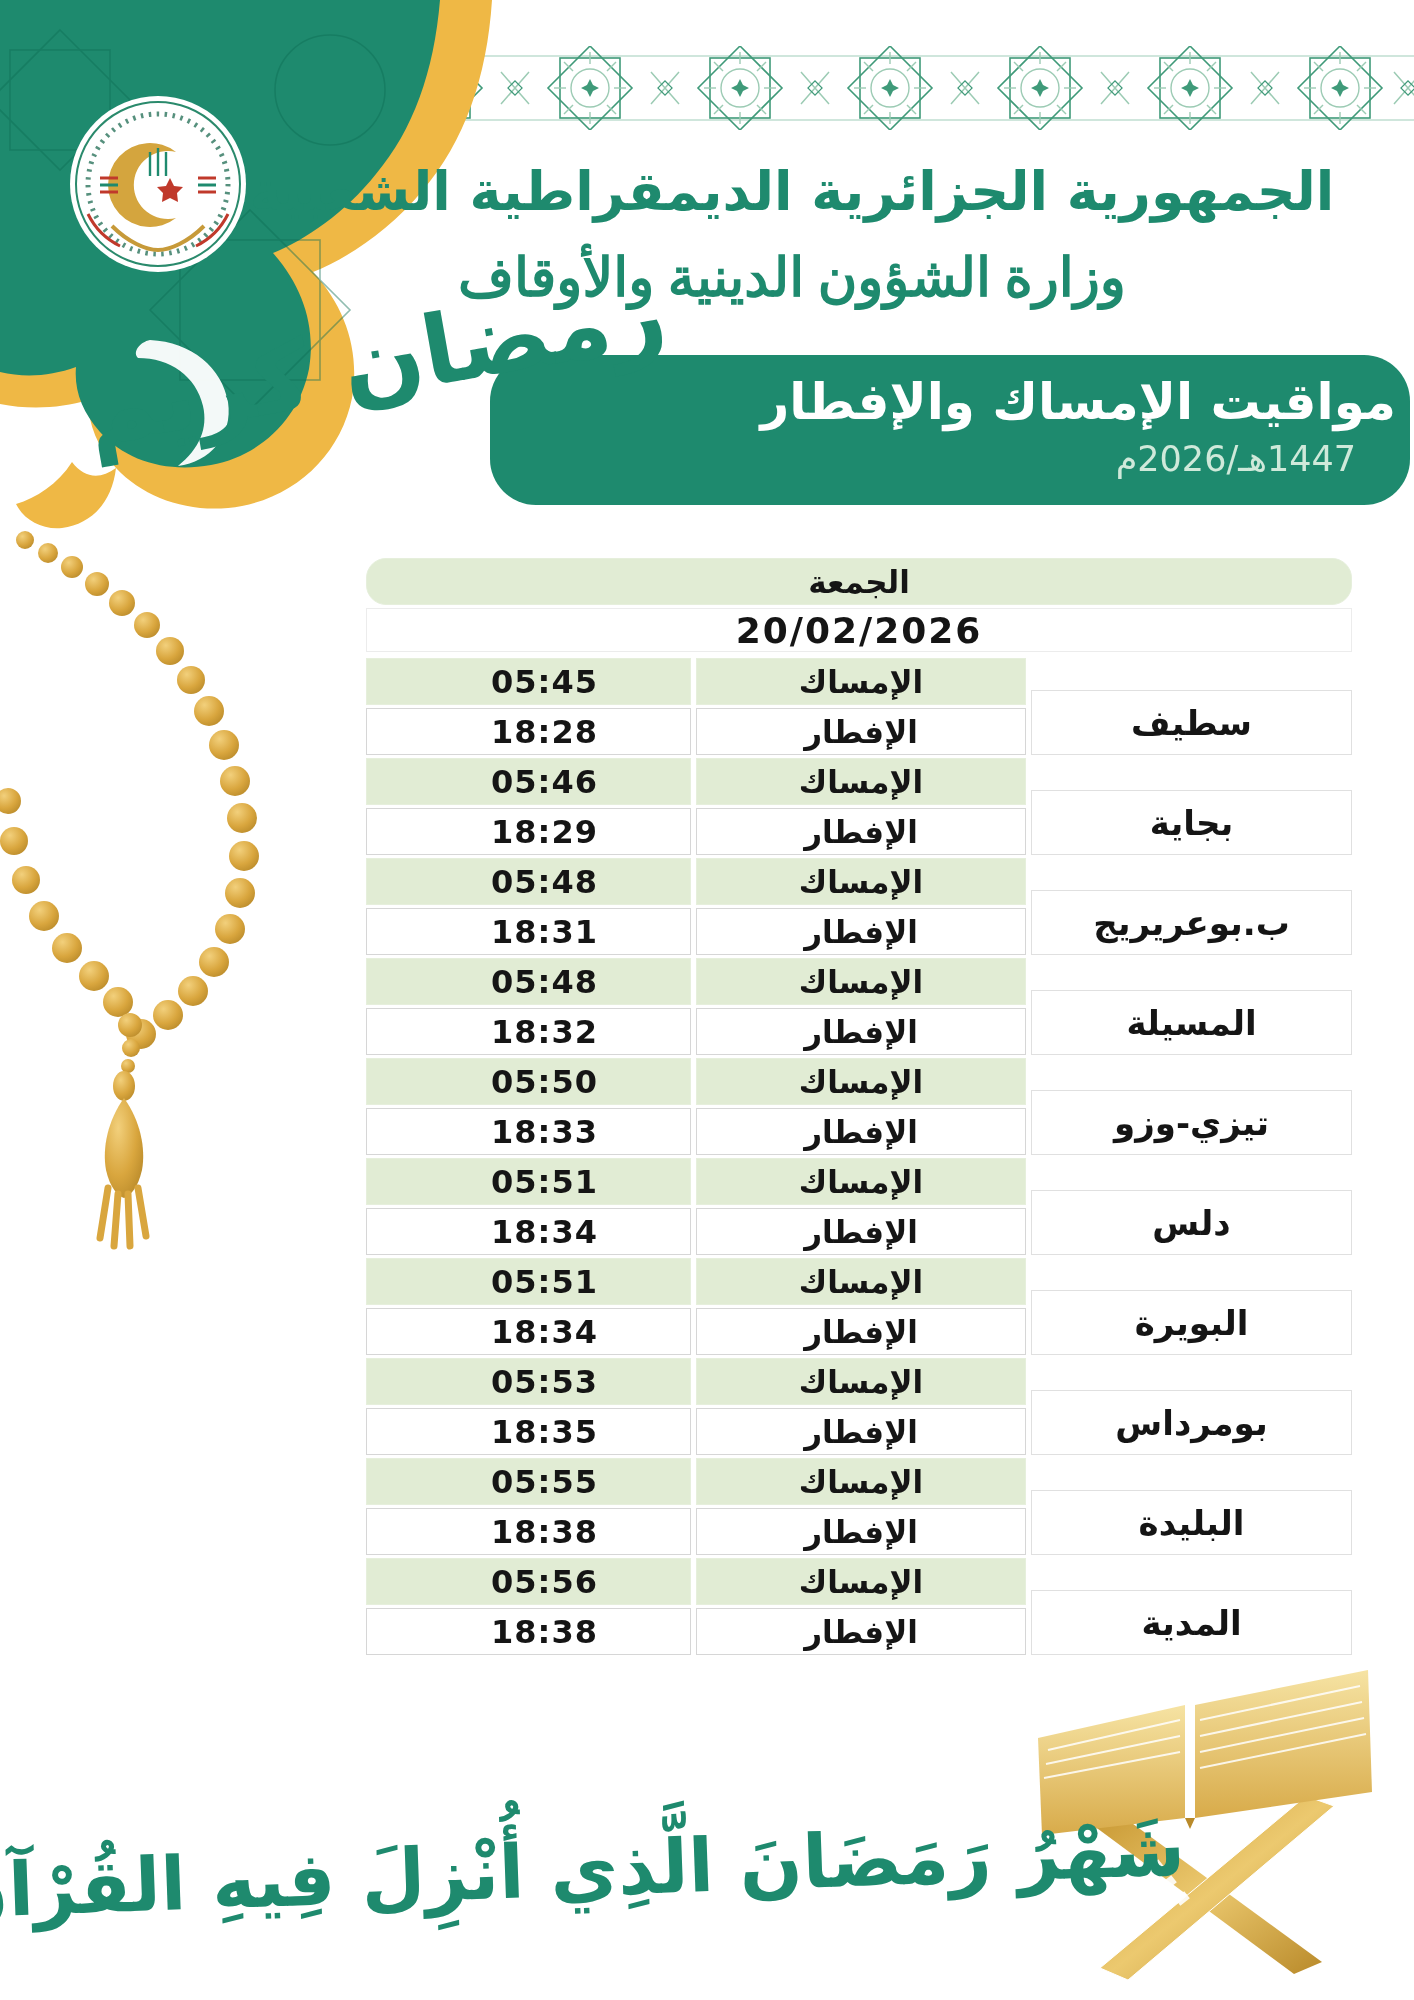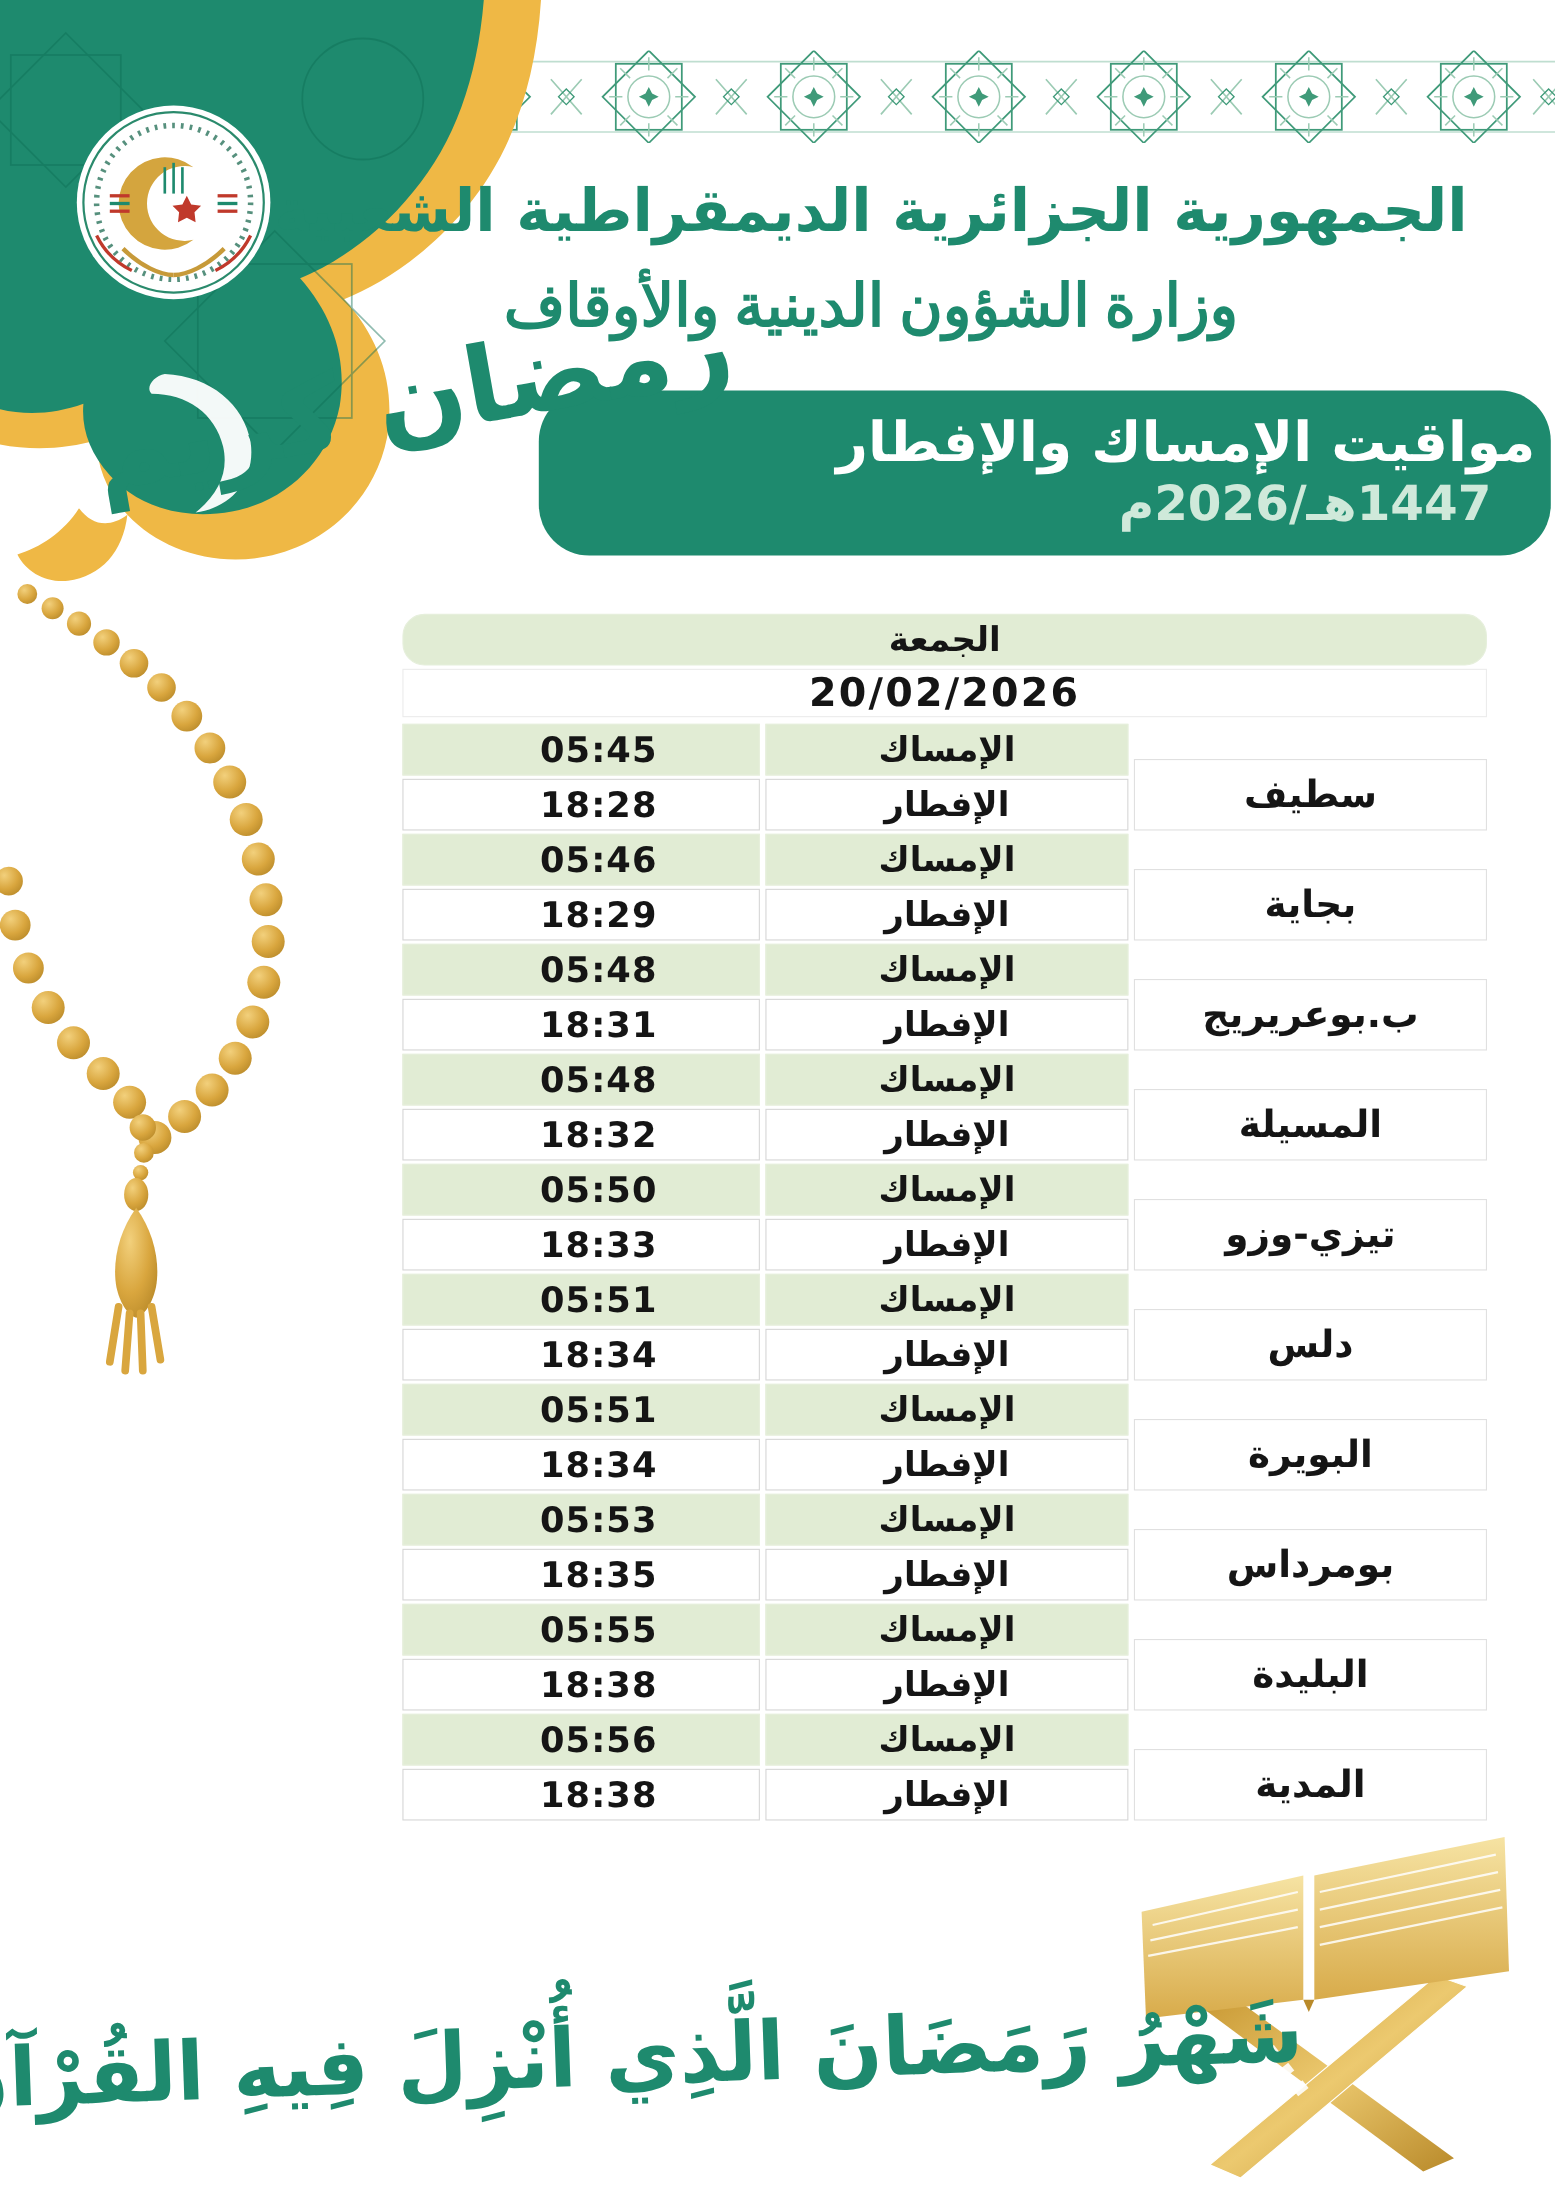--- a/index.html
+++ b/index.html
@@ -33,21 +33,21 @@
     box-sizing:border-box;
     padding:14px 14px 0 0;
     text-align:right;
   }
   .banner-title{
     color:#ffffff;font-weight:bold;font-size:50px;line-height:66px;
     white-space:nowrap;
   }
   .banner-year{
     color:var(--pale-green-text);
-    font-weight:bold;font-size:44px;line-height:48px;
+    font-weight:normal;font-size:35px;line-height:48px;
     padding-left:40px;padding-right:40px;
     white-space:nowrap;
   }
   
   .ramadan-callig{
     position:absolute;
     left:90px;top:252px;width:570px;height:220px;
     display:flex;align-items:center;justify-content:center;
     transform:rotate(-10deg);
     color:var(--teal);

